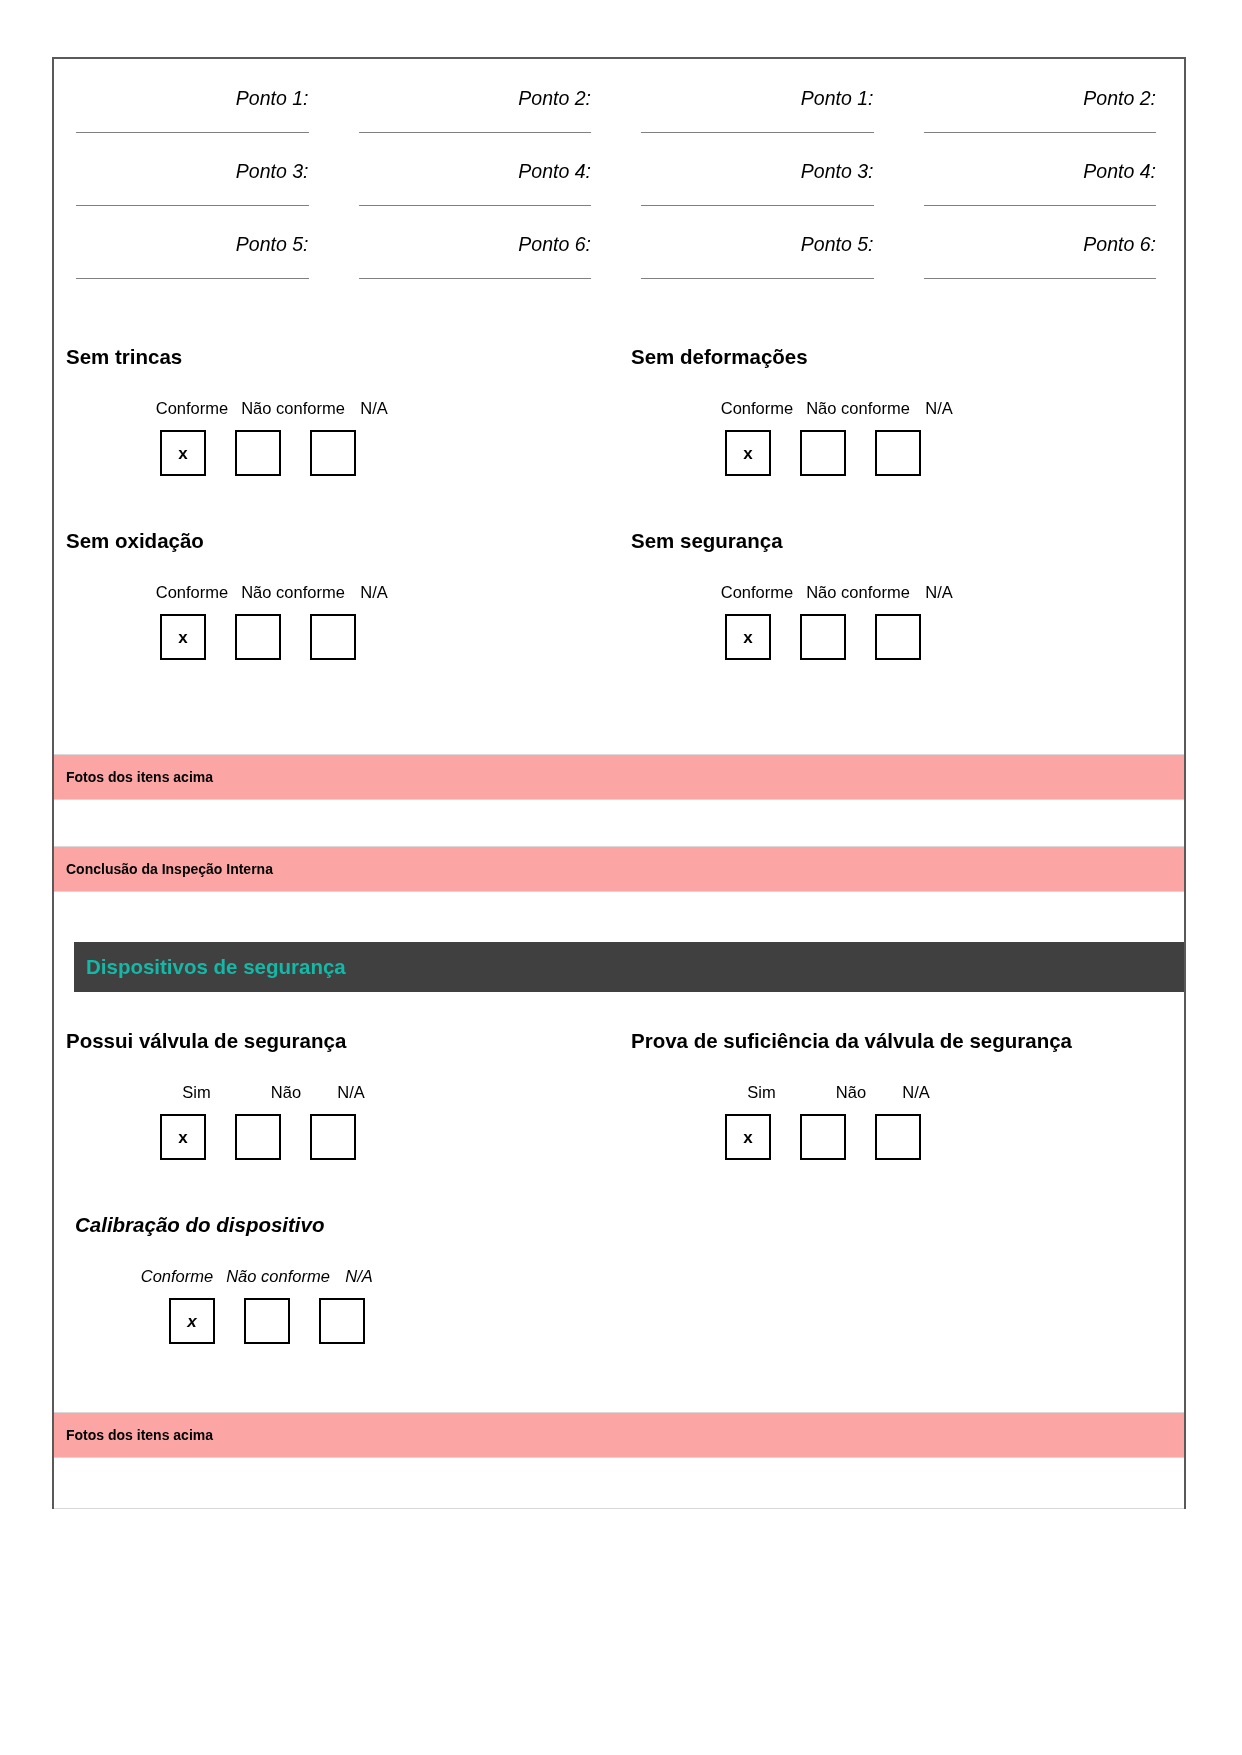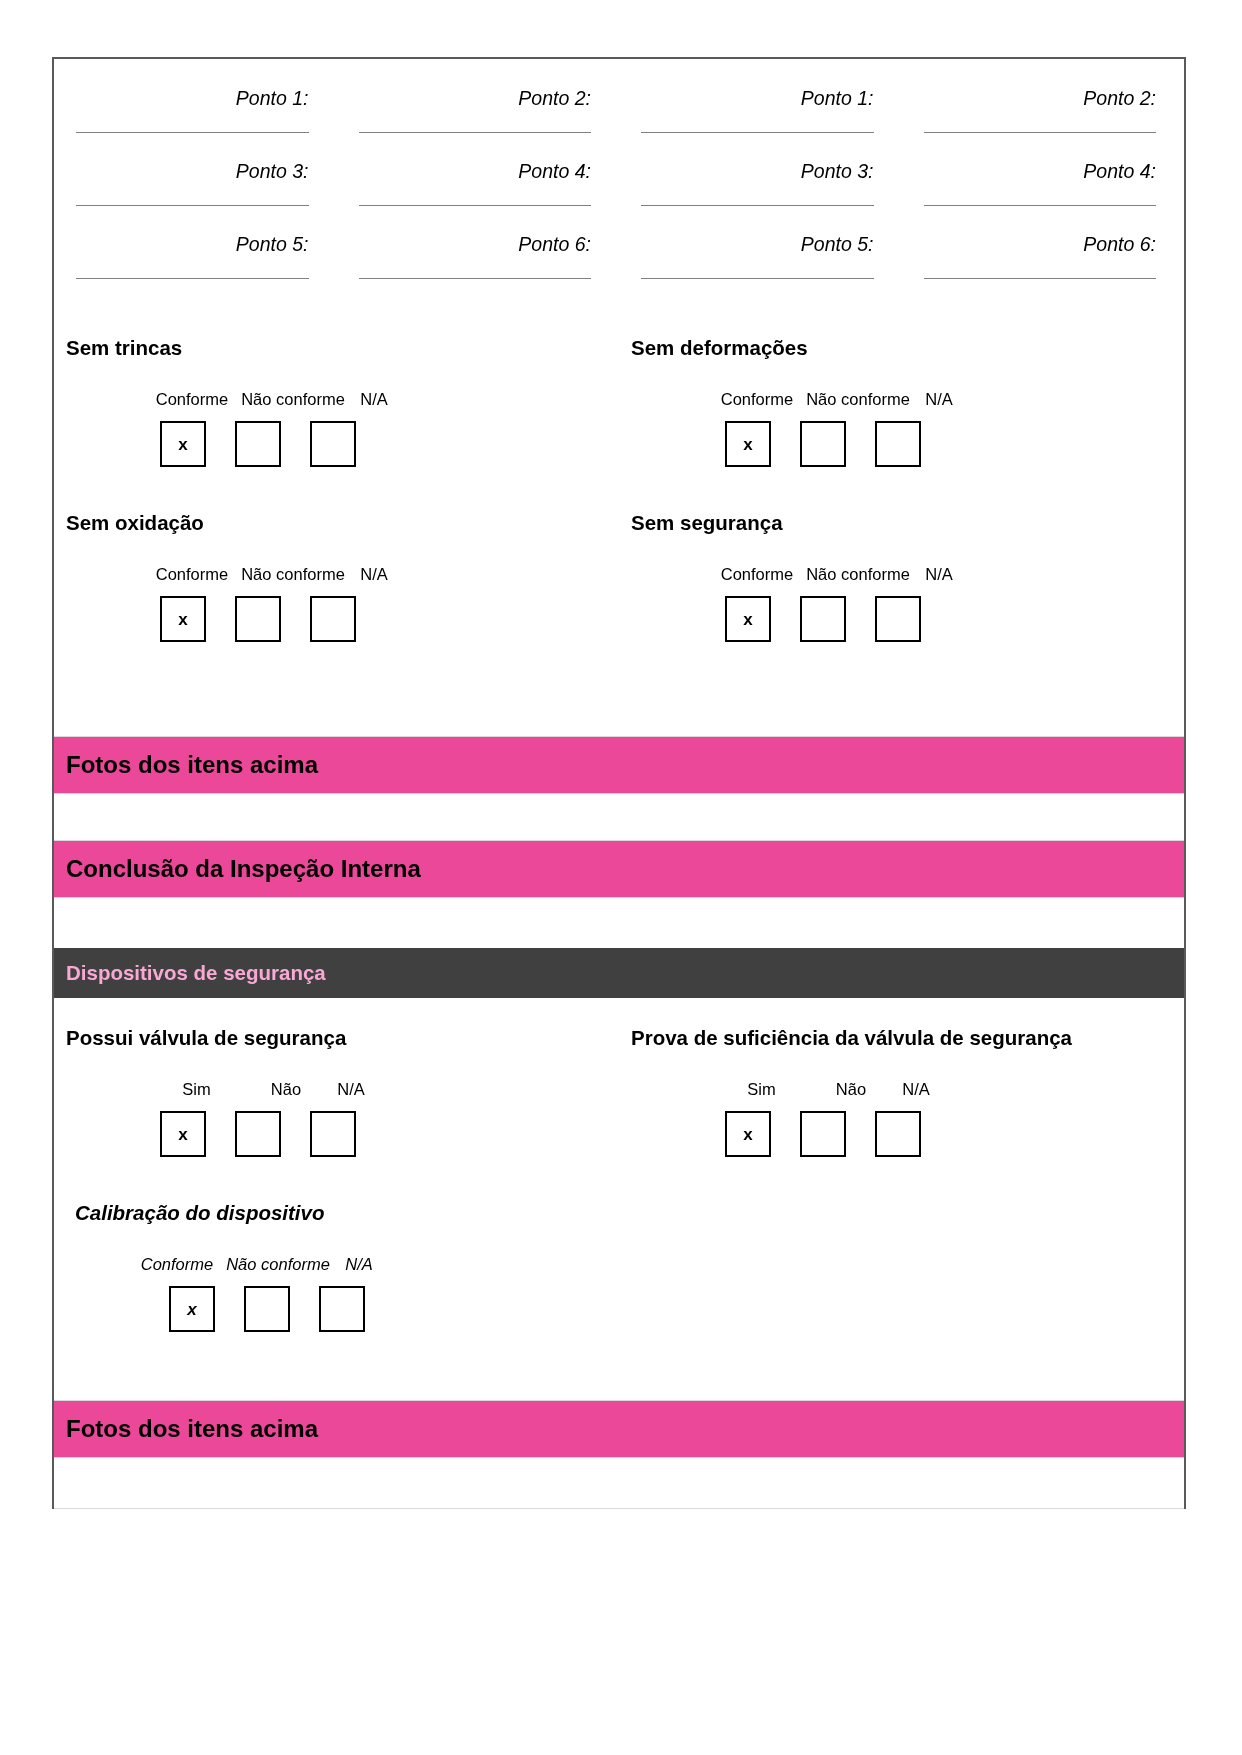--- a/index.html
+++ b/index.html
@@ -54,21 +54,21 @@
   }
   .ponto-rule {
     margin-top: 23px;
     border-bottom: 1.6px solid #808080;
     width: 100%;
   }
 
   
   .check-area { padding-bottom: 8px; }
   .check-row { display: flex; }
-  .check-col { width: 50%; }
+  .check-col { width: 50%; margin-top: 9px; }
 
   .check-title {
     font-weight: bold;
     font-size: 20.5px;
     padding-left: 12px;
     white-space: nowrap;
   }
   .col-left .check-title  { padding-left: 12px; }
   .col-right .check-title { padding-left: 12px; }
 
@@ -108,35 +108,36 @@
   
   .triad-sim .opt-labels { padding-left: 96px; }
   .triad-sim .opt-labels .o1 { width: 93px; }
   .triad-sim .opt-labels .o2 { width: 86px; }
   .triad-sim .opt-labels .o3 { width: 44px; }
   .triad-sim .boxes { padding-left: 106px; }
   .triad-sim .boxes .chk { margin-right: 29px; }
 
   
   .bar-light {
-    background: #ec4899;
+    background: #fca5a5;
     font-weight: bold;
-    font-size: 24px;
+    font-size: 14px;
     padding: 14px 0 14px 12px;
     border-top: 1px solid #d9d9d9;
     border-bottom: 1px solid #d9d9d9;
     white-space: nowrap;
   }
   .bar-dark {
     background: #404040;
-    color: #f9a8d4;
+    color: #14b8a6;
     font-weight: bold;
     font-size: 20.5px;
     padding: 13px 0 13px 12px;
     white-space: nowrap;
+    margin-left: 20px;
   }
   .blank-row { height: 46px; background: #fff; }
   .blank-row-tall { height: 50px; background: #fff; }
   .bottom-rule { border-bottom: 1.5px solid #d9d9d9; height: 0; }
 
   .spacer-28 { height: 28px; }
   .spacer-44 { height: 44px; }
   .spacer-60 { height: 60px; }
   .spacer-86 { height: 86px; }
 </style>

